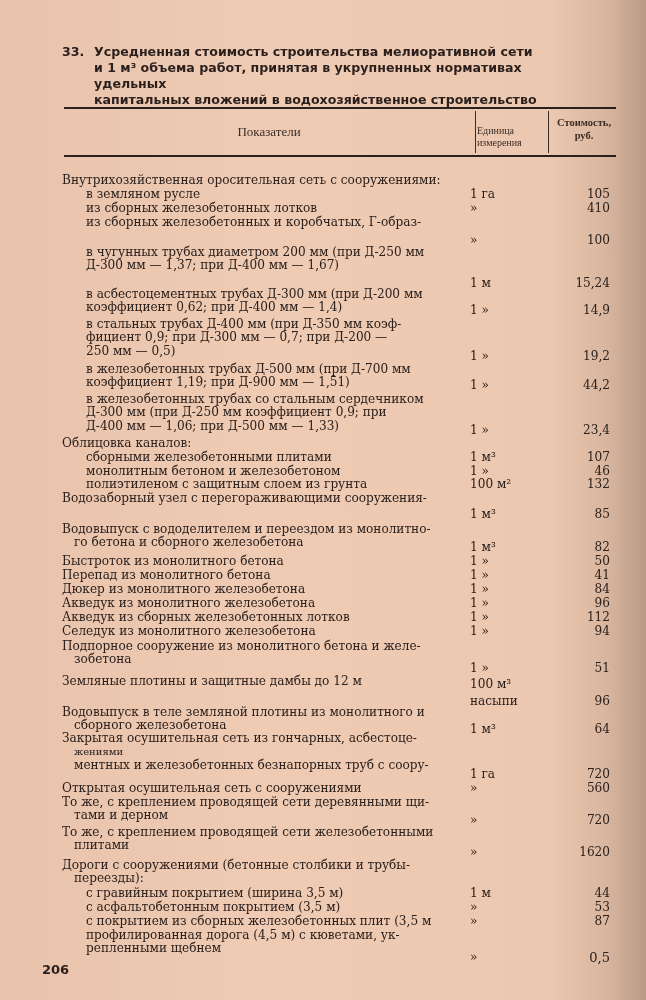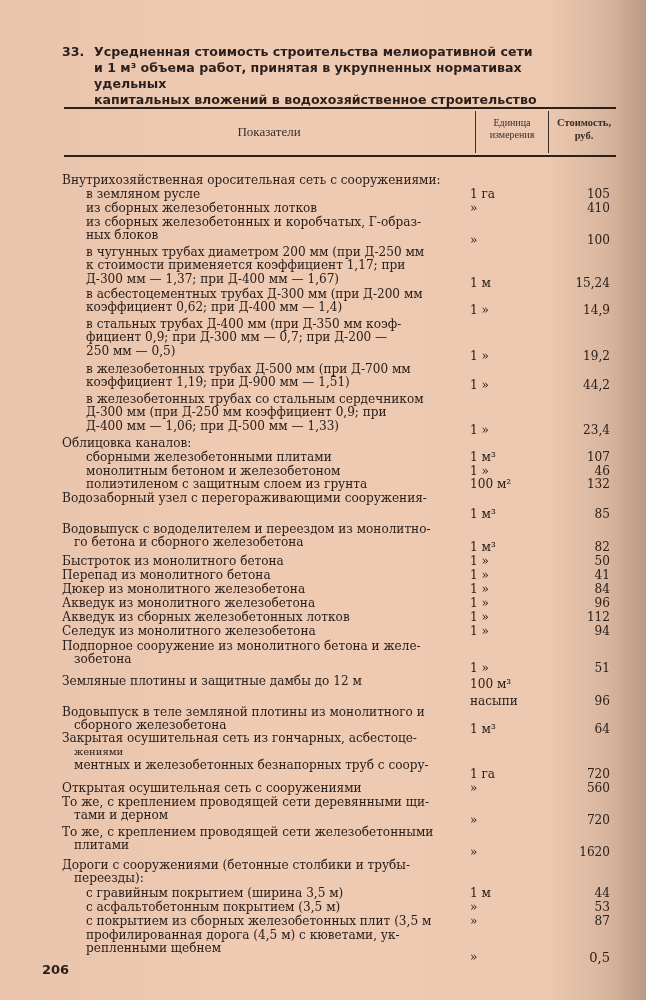--- a/index.html
+++ b/index.html
@@ -17,21 +17,21 @@
     color:#2a1f1c;
   }
   .title .num { position:absolute; left:0; top:0; }
   .title .txt { margin-left:32px; display:block; }
   .title .line2, .title .line3 { margin-left:32px; display:block; }
   .rule { position:absolute; left:64px; width:552px; height:2px; background:#2b201c; }
   .hdr { position:absolute; top:109px; height:46px; font-size:10px; color:#3a2d28;
          font-family: "Liberation Serif", serif; }
   .hdr-ind { left:64px; width:410px; display:flex; align-items:center; justify-content:center; font-size:13px; }
   .vline { position:absolute; top:111px; width:1px; height:42px; background:#3a2d28; }
-  .hdr-unit { left:477px; width:70px; text-align:center; line-height:12px; padding-top:8px; }
+  .hdr-unit { left:477px; width:70px; line-height:12px; padding-top:16px; }
   .hdr-cost { left:549px; width:70px; text-align:center; line-height:13px; padding-top:7px; font-weight:bold; font-size:10.5px; }
   .rows { position:absolute; left:62px; top:170px; width:560px; }
   .row { position:absolute; left:0; width:560px; font-size:12.1px; line-height:13.4px; }
   .row .ind { position:absolute; left:0; width:405px; }
   .row .ind span { display:block; white-space:nowrap; }
   .row .unit { position:absolute; left:408px; width:70px; }
   .row .cost { position:absolute; left:478px; width:70px; text-align:right; padding-right:0; }
   .row.sub .ind { left:24px; width:382px; }
   .row .ind span.cont { padding-left:12px; }
   .pgnum { position:absolute; left:42px; top:962px; font-weight:bold; font-size:13px;
@@ -82,30 +82,28 @@
       <div class="ind">
           <span>из сборных железобетонных лотков</span>
         </div>
       <div class="unit">»</div>
       <div class="cost">410</div>
     </div>
 
     <div class="row sub" style="top:46px">
       <div class="ind">
         <span>из сборных железобетонных и коробчатых, Г-образ-</span>
-        <span>ных блоков</span>
       </div>
       <div class="unit" style="top:18px">»</div>
       <div class="cost" style="top:18px">100</div>
     </div>
 
     <div class="row sub" style="top:76px">
       <div class="ind">
         <span>в чугунных трубах диаметром 200 мм (при Д-250 мм</span>
-        <span>к стоимости применяется коэффициент 1,17; при</span>
         <span>Д-300 мм — 1,37; при Д-400 мм — 1,67)</span>
       </div>
       <div class="unit" style="top:31px">1 м</div>
       <div class="cost" style="top:31px">15,24</div>
     </div>
 
     <div class="row sub" style="top:118px">
       <div class="ind">
         <span>в асбестоцементных трубах Д-300 мм (при Д-200 мм</span>
         <span>коэффициент 0,62; при Д-400 мм — 1,4)</span>

